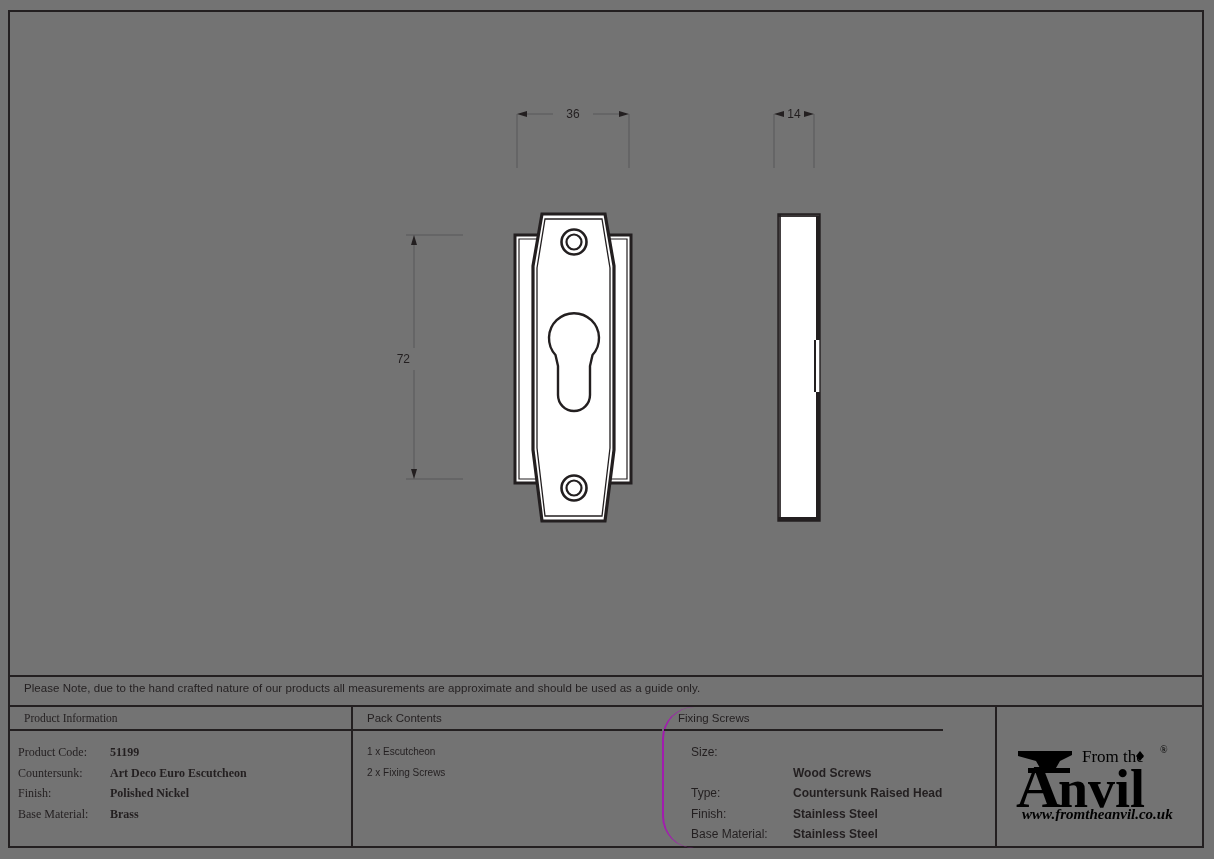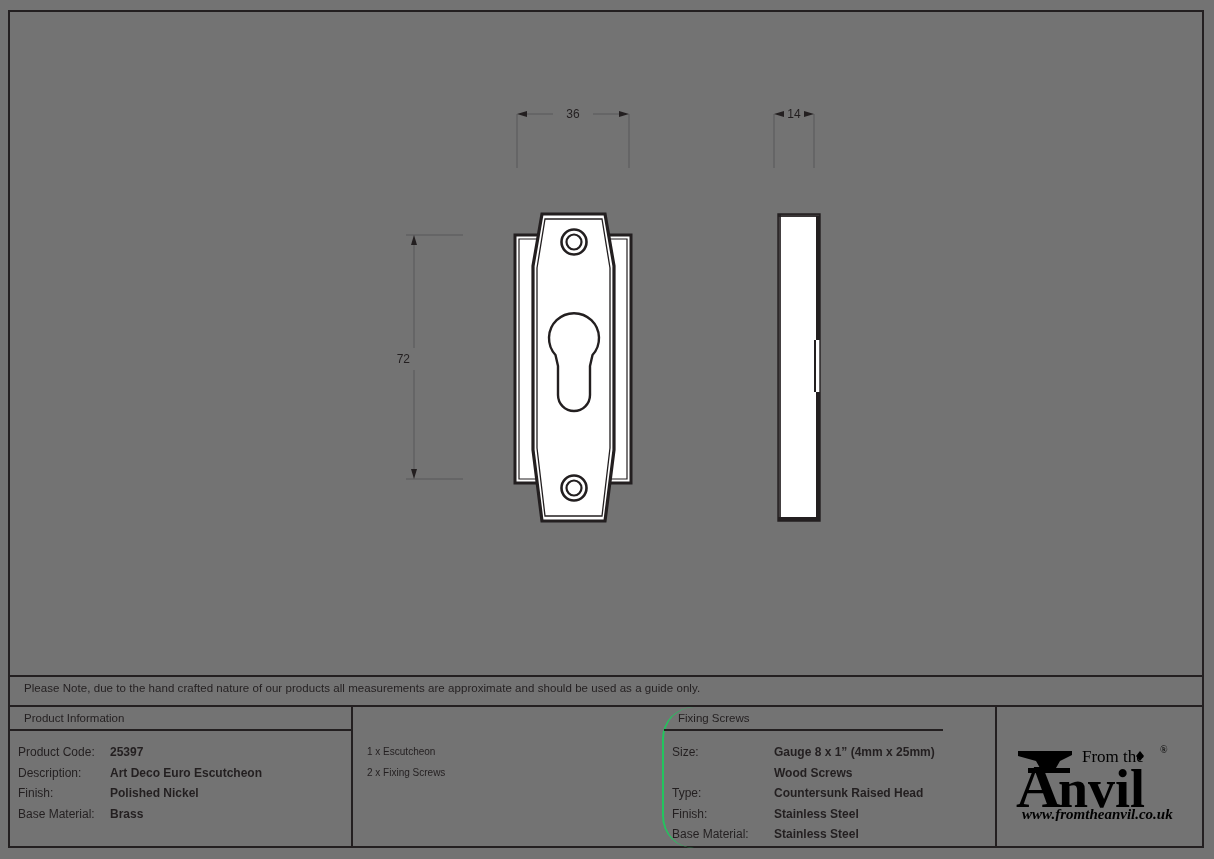--- a/index.html
+++ b/index.html
@@ -69,23 +69,23 @@
     left: 0; top: 0;
     width: 1192px;
     height: 141px;
   }
   .col {
     position: absolute;
     top: 0;
     height: 141px;
     box-sizing: border-box;
   }
-  .col-pi   { left: 0px;   width: 341px; }
+  .col-pi   { left: 0px;   width: 341px; font-family: Liberation Serif, serif; }
   .col-pc   { left: 341px; width: 311px; border-left: 2px solid #231f20; }
-  .col-fs   { left: 652px; width: 281px; border-left: 2px solid #22c55e; border-radius: 32px; }
+  .col-fs   { left: 652px; width: 281px; border-left: 2px solid #a21caf; border-radius: 32px; }
   .col-logo { left: 985px; width: 207px; border-left: 2px solid #231f20; }
   .col-head {
     position: absolute;
     left: 0; top: 0;
     width: 100%;
     height: 24px;
     box-sizing: border-box;
     border-bottom: 2px solid #231f20;
     display: flex;
     align-items: center;
@@ -113,21 +113,21 @@
   .spec-label { width: 92px; flex: none; }
   .spec-value { flex: 1 1 auto; }
   .spec-value.bold { font-weight: bold; }
   .spec-row.cont .spec-label { visibility: hidden; }
   .pack-line {
     font-size: 10px;
     color: #231f20;
     line-height: 20.5px;
     padding-left: 14px;
   }
-  .fs-label { width: 102px; flex: none; }
+  .fs-label { width: 102px; flex: none; margin-left: 19px; }
   
   .logo-wrap {
     position: absolute;
     left: 0; top: 0;
     width: 100%;
     height: 141px;
     display: flex;
     align-items: center;
     justify-content: center;
   }
@@ -250,52 +250,54 @@
   <div class="table-block">
     <div class="tbl">
 
       <div class="col col-pi">
         <div class="col-head">
           <span class="htxt">Product Information</span>
         </div>
         <div class="col-body">
           <div class="spec-row">
             <span class="spec-label">Product Code:</span>
-            <span class="spec-value bold">25397</span>
-          </div>
-          <div class="spec-row">
-            <span class="spec-label">Description:</span>
+            <span class="spec-value bold">51199</span>
+          </div>
+          <div class="spec-row">
+            <span class="spec-label">Countersunk:</span>
             <span class="spec-value bold">Art Deco Euro Escutcheon</span>
           </div>
           <div class="spec-row">
             <span class="spec-label">Finish:</span>
             <span class="spec-value bold">Polished Nickel</span>
           </div>
           <div class="spec-row">
             <span class="spec-label">Base Material:</span>
             <span class="spec-value bold">Brass</span>
           </div>
         </div>
       </div>
 
       <div class="col col-pc">
+        <div class="col-head">
+          <span class="htxt">Pack Contents</span>
+        </div>
         <div class="col-body">
           <div class="pack-line">1 x Escutcheon</div>
           <div class="pack-line">2 x Fixing Screws</div>
         </div>
       </div>
 
       <div class="col col-fs">
         <div class="col-head">
           <span class="htxt">Fixing Screws</span>
         </div>
         <div class="col-body">
           <div class="spec-row">
             <span class="spec-label fs-label">Size:</span>
-            <span class="spec-value bold">Gauge 8 x 1” (4mm x 25mm)</span>
           </div>
           <div class="spec-row cont">
             <span class="spec-label fs-label">Type:</span>
             <span class="spec-value bold">Wood Screws</span>
           </div>
           <div class="spec-row">
             <span class="spec-label fs-label">Type:</span>
             <span class="spec-value bold">Countersunk Raised Head</span>
           </div>
           <div class="spec-row">

